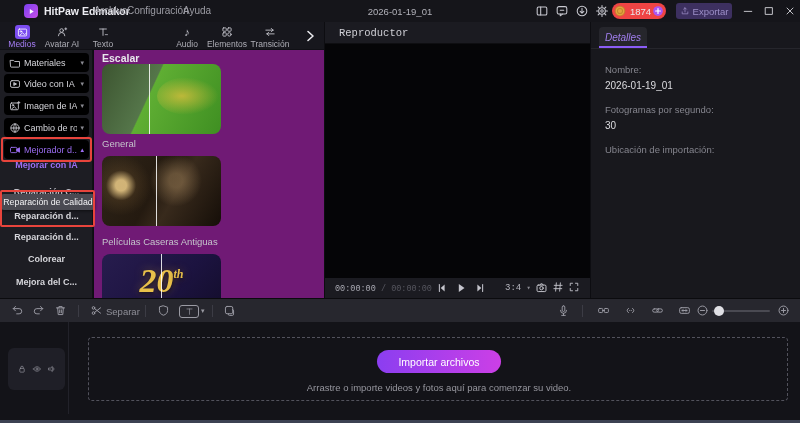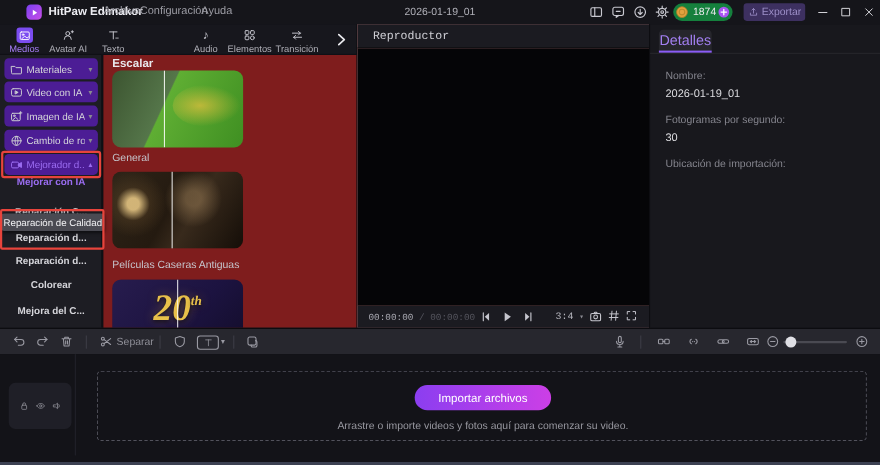--- a/index.html
+++ b/index.html
@@ -11,57 +11,57 @@
   .ic { stroke:currentColor; fill:none; stroke-width:1.2; stroke-linecap:round; stroke-linejoin:round; }
 
   
   .titlebar { left:0; top:0; width:800px; height:22px; background:#15151a; }
   .logo { left:24px; top:4px; width:14px; height:14px; border-radius:4px;
     background:linear-gradient(135deg,#7a3ff0,#c84fe8); display:flex; align-items:center; justify-content:center; }
   .appname { left:44px; top:5px; font-size:10.5px; font-weight:bold; color:#ededf2; white-space:nowrap; }
   .menu { top:5px; font-size:10px; color:#9c9ca4; white-space:nowrap; cursor:default; }
   .proj-title { left:340px; top:6px; width:120px; text-align:center; font-size:9.5px; color:#b2b2ba; }
   .tb-icon { top:4px; width:14px; height:14px; color:#c9c9d1; }
-  .badge { left:612px; top:3px; width:54px; height:16px; background:#15803d; border-radius:8px; }
+  .badge { left:612px; top:3px; width:54px; height:16px; background:#ef4444; border-radius:8px; }
   .badge .count { position:absolute; left:18px; top:3px; font-size:9.5px; color:#e8e8ec; }
   .badge .coin { position:absolute; left:2px; top:2px; }
   .badge .plusbtn { position:absolute; right:2px; top:2px; width:12px; height:12px; }
   .export-btn { left:676px; top:3px; width:56px; height:16px; background:#3d3060; border-radius:3px;
     display:flex; align-items:center; justify-content:center; gap:3px; color:#9d8fc8; }
   .export-btn span { font-size:9.5px; }
   .winctl { top:5px; width:12px; height:12px; color:#d5d5da; }
 
   
   .tabbar { left:0; top:22px; width:324px; height:28px; background:#17171d; border-bottom:1px solid #101015; }
   .tab { position:absolute; top:0; height:28px; text-align:center; cursor:pointer; }
   .tab .tico { margin:3px auto 0; width:15px; height:14px; color:#c3c3cb; display:flex; align-items:center; justify-content:center; }
   .tab .tlabel { display:block; margin-top:0px; font-size:8.5px; color:#aeaeb6; white-space:nowrap; }
   .tab.active .tico { background:#7b4cf0; border-radius:3px; color:#fff; }
   .tab.active .tlabel { color:#a57df5; }
   .tab-chevron { left:302px; top:6px; width:16px; height:16px; color:#e8e8ec; }
 
   
   .sidebar { left:0; top:50px; width:93px; height:248px; background:#1d1d23; border-right:1px solid #101015; }
-  .cat { position:absolute; left:4px; width:85px; height:19px; background:#4c1d95; border-radius:4px;
+  .cat { position:absolute; left:4px; width:85px; height:19px; background:#000000; border-radius:4px;
     display:flex; align-items:center; padding:0 5px; gap:3px; cursor:pointer; }
   .cat .cico { width:12px; height:12px; color:#c9c9d0; flex:0 0 auto; }
   .cat .clabel { font-size:9px; color:#d5d5da; white-space:nowrap; overflow:hidden; flex:1; }
   .cat .caret { font-size:7px; color:#8a8a92; }
   .cat.purple .cico, .cat.purple .clabel, .cat.purple .caret { color:#9b6df2; }
   .subitem { position:absolute; left:0; width:93px; text-align:center; font-size:9px; color:#d5d5da;
     white-space:nowrap; cursor:pointer;font-weight:bold; }
   .subitem.active { color:#9b6df2; }
   .subitem.covered { height:8px; overflow:hidden; line-height:13px; color:#c0c0c8; }
   .tooltip { left:1px; top:144px; width:94px; height:16px; background:#4a4a52; border-radius:3px;
     color:#f2f2f4; font-size:8.8px; line-height:16px; text-align:center; white-space:nowrap;
     box-shadow:0 1px 3px rgba(0,0,0,.5); z-index:5; }
   .redbox { border:2px solid #e8443c; border-radius:3px; pointer-events:none; z-index:6; }
 
   
-  .library { left:94px; top:50px; width:230px; height:248px; background:#7f1d1d; overflow:hidden; }
+  .library { left:94px; top:50px; width:230px; height:248px; background:#701a75; overflow:hidden; }
   .lib-title { left:8px; top:2px; font-size:10.5px; font-weight:bold; color:#e8e8ec; }
   .thumb { position:absolute; left:8px; width:119px; height:70px; border-radius:8px; overflow:hidden; cursor:pointer; }
   .thumb .split { position:absolute; top:0; bottom:0; width:1px; background:rgba(255,255,255,.85); }
   .thumb1 { background:linear-gradient(115deg,#3c5430 0%,#55764a 40%,#5fae33 41%,#3f8f22 100%); }
   .thumb1 .blob { position:absolute; left:46%; top:18%; width:52%; height:55%;
     background:radial-gradient(ellipse at 40% 50%, rgba(214,190,60,.8), rgba(120,170,50,0) 70%); border-radius:50%; }
   .thumb2 { background:
     radial-gradient(circle at 16% 42%, rgba(228,196,130,.9) 0 5%, rgba(120,90,50,.25) 14%, rgba(0,0,0,0) 28%),
     radial-gradient(circle at 62% 35%, rgba(160,130,90,.5) 0 8%, rgba(0,0,0,0) 30%),
     linear-gradient(120deg,#2e2418 0%,#241a10 45%,#382a1c 60%,#150e08 100%); }
@@ -82,21 +82,21 @@
   .ptime { left:10px; top:6px; font-size:8.5px; white-space:nowrap; }
   .ptime .cur { color:#a9a9b2; } .ptime .dim { color:#55555e; }
   .pc-icon { top:3px; width:14px; height:14px; color:#c5c5cd; cursor:pointer; }
   .ratio { left:180px; top:5px; font-size:9px; color:#b5b5bd; cursor:pointer; }
   .ratio .caret { font-size:7px; color:#8a8a92; }
 
   
   .details { left:591px; top:22px; width:209px; height:276px; background:#18181d; }
   .det-tab { left:8px; top:5px; width:48px; height:21px; background:#26262c; border-radius:4px 4px 0 0;
     text-align:center; cursor:pointer; }
-  .det-tab span { font-size:13px; color:#a27ff0; line-height:20px; }
+  .det-tab span { font-size:10px; color:#a27ff0; line-height:20px;font-style:italic; }
   .det-tab .underline { position:absolute; left:0; bottom:0; width:48px; height:2px; background:#8b5cf6; }
   .det-sep { left:0; top:26px; width:209px; height:1px; background:#26262c; }
   .fld-label { position:absolute; left:14px; font-size:9.5px; color:#85858e; white-space:nowrap; }
   .fld-value { position:absolute; left:14px; font-size:10px; color:#dcdce0; white-space:nowrap; }
 
   
   .ttoolbar { left:0; top:298px; width:800px; height:24px; background:#27272e; border-top:1px solid #0b0b0e; }
   .tool { position:absolute; top:5px; width:13px; height:13px; color:#9a9aa3; cursor:pointer; }
   .tsep { position:absolute; top:6px; width:1px; height:12px; background:#3c3c45; }
   .separar-label { left:106px; top:7px; font-size:9.5px; color:#8f8f98; cursor:pointer; }

